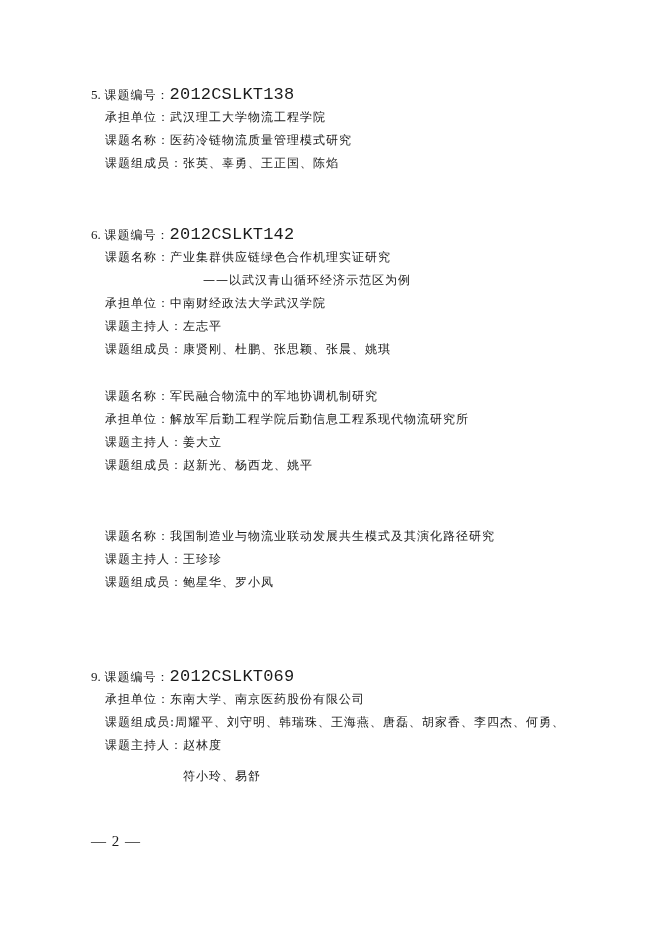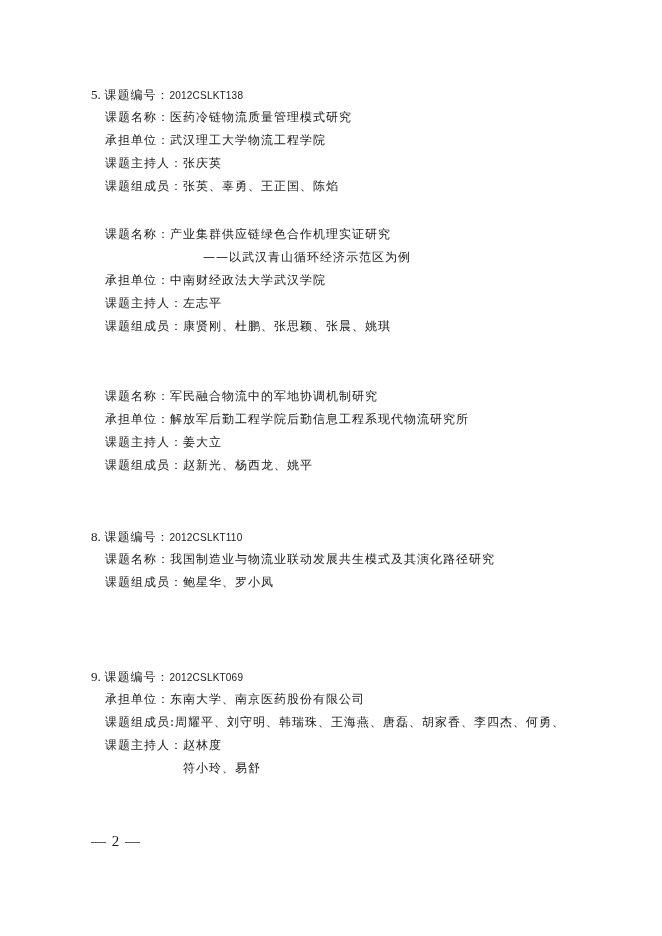--- a/index.html
+++ b/index.html
@@ -2,53 +2,54 @@
 <html><head>
 <meta charset="utf-8">
 <style>
   html, body { margin: 0; padding: 0; background: #ffffff; }
   body { width: 662px; height: 936px; position: relative; overflow: hidden;
          font-family: "DejaVu Serif", "Liberation Serif", serif; color: #1a1a1a; }
   .page { position: absolute; left: 0; top: 0; width: 662px; height: 936px; }
   .block { position: absolute; left: 91px; width: 520px; }
   .line { height: 23px; line-height: 23px; font-size: 12px; white-space: nowrap; }
   .head .num { font-family: "Liberation Serif", serif; font-size: 13px; }
-  .head .code { font-family: Liberation Sans, sans-serif; font-size: 10px; letter-spacing: 0.2px; }
+  .head .code { font-family: Liberation Mono, monospace; font-size: 17px; letter-spacing: 0.2px; }
   .sub { padding-left: 14px; }
   .subtitle { text-align: center; padding-right: 88px; }
-  .cont { padding-left: 92px; }
+  .cont { padding-left: 92px; margin-top: 8px; }
   .label, .value { letter-spacing: 1px; }
   .footer { position: absolute; left: 91px; top: 833px; font-family: "Liberation Serif", serif;
             font-size: 15px; letter-spacing: 1px; }
 </style>
 </head>
 <body>
 
 <div class="page">
 
   <div class="block" style="top:83px;">
     <div class="line head">
       <span class="num">5.</span>
       <span class="label">课题编号：</span><span class="code">2012CSLKT138</span>
     </div>
     <div class="line sub">
-      <span class="label">课题名称：</span><span class="value">医药冷链物流质量管理模式研究</span>
-    </div>
-    <div class="line sub">
       <span class="label">承担单位：</span><span class="value">武汉理工大学物流工程学院</span>
     </div>
     <div class="line sub">
-      <span class="label">课题主持人：</span><span class="value">张庆英</span>
+      <span class="label">课题名称：</span><span class="value">医药冷链物流质量管理模式研究</span>
     </div>
     <div class="line sub">
       <span class="label">课题组成员：</span><span class="value">张英、辜勇、王正国、陈焰</span>
     </div>
   </div>
 
   <div class="block" style="top:223px;">
+    <div class="line head">
+      <span class="num">6.</span>
+      <span class="label">课题编号：</span><span class="code">2012CSLKT142</span>
+    </div>
     <div class="line sub">
       <span class="label">课题名称：</span><span class="value">产业集群供应链绿色合作机理实证研究</span>
     </div>
     <div class="line subtitle">
       <span class="value">——以武汉青山循环经济示范区为例</span>
     </div>
     <div class="line sub">
       <span class="label">承担单位：</span><span class="value">中南财经政法大学武汉学院</span>
     </div>
     <div class="line sub">
@@ -68,26 +69,25 @@
     </div>
     <div class="line sub">
       <span class="label">课题主持人：</span><span class="value">姜大立</span>
     </div>
     <div class="line sub">
       <span class="label">课题组成员：</span><span class="value">赵新光、杨西龙、姚平</span>
     </div>
   </div>
 
   <div class="block" style="top:525px;">
-    <div class="line head">
-      <span class="num">8.</span>
-      <span class="label">课题编号：</span><span class="code">2012CSLKT110</span>
+    <div class="line sub">
+      <span class="label">课题名称：</span><span class="value">我国制造业与物流业联动发展共生模式及其演化路径研究</span>
     </div>
     <div class="line sub">
-      <span class="label">课题名称：</span><span class="value">我国制造业与物流业联动发展共生模式及其演化路径研究</span>
+      <span class="label">课题主持人：</span><span class="value">王珍珍</span>
     </div>
     <div class="line sub">
       <span class="label">课题组成员：</span><span class="value">鲍星华、罗小凤</span>
     </div>
   </div>
 
   <div class="block" style="top:665px;">
     <div class="line head">
       <span class="num">9.</span>
       <span class="label">课题编号：</span><span class="code">2012CSLKT069</span>

